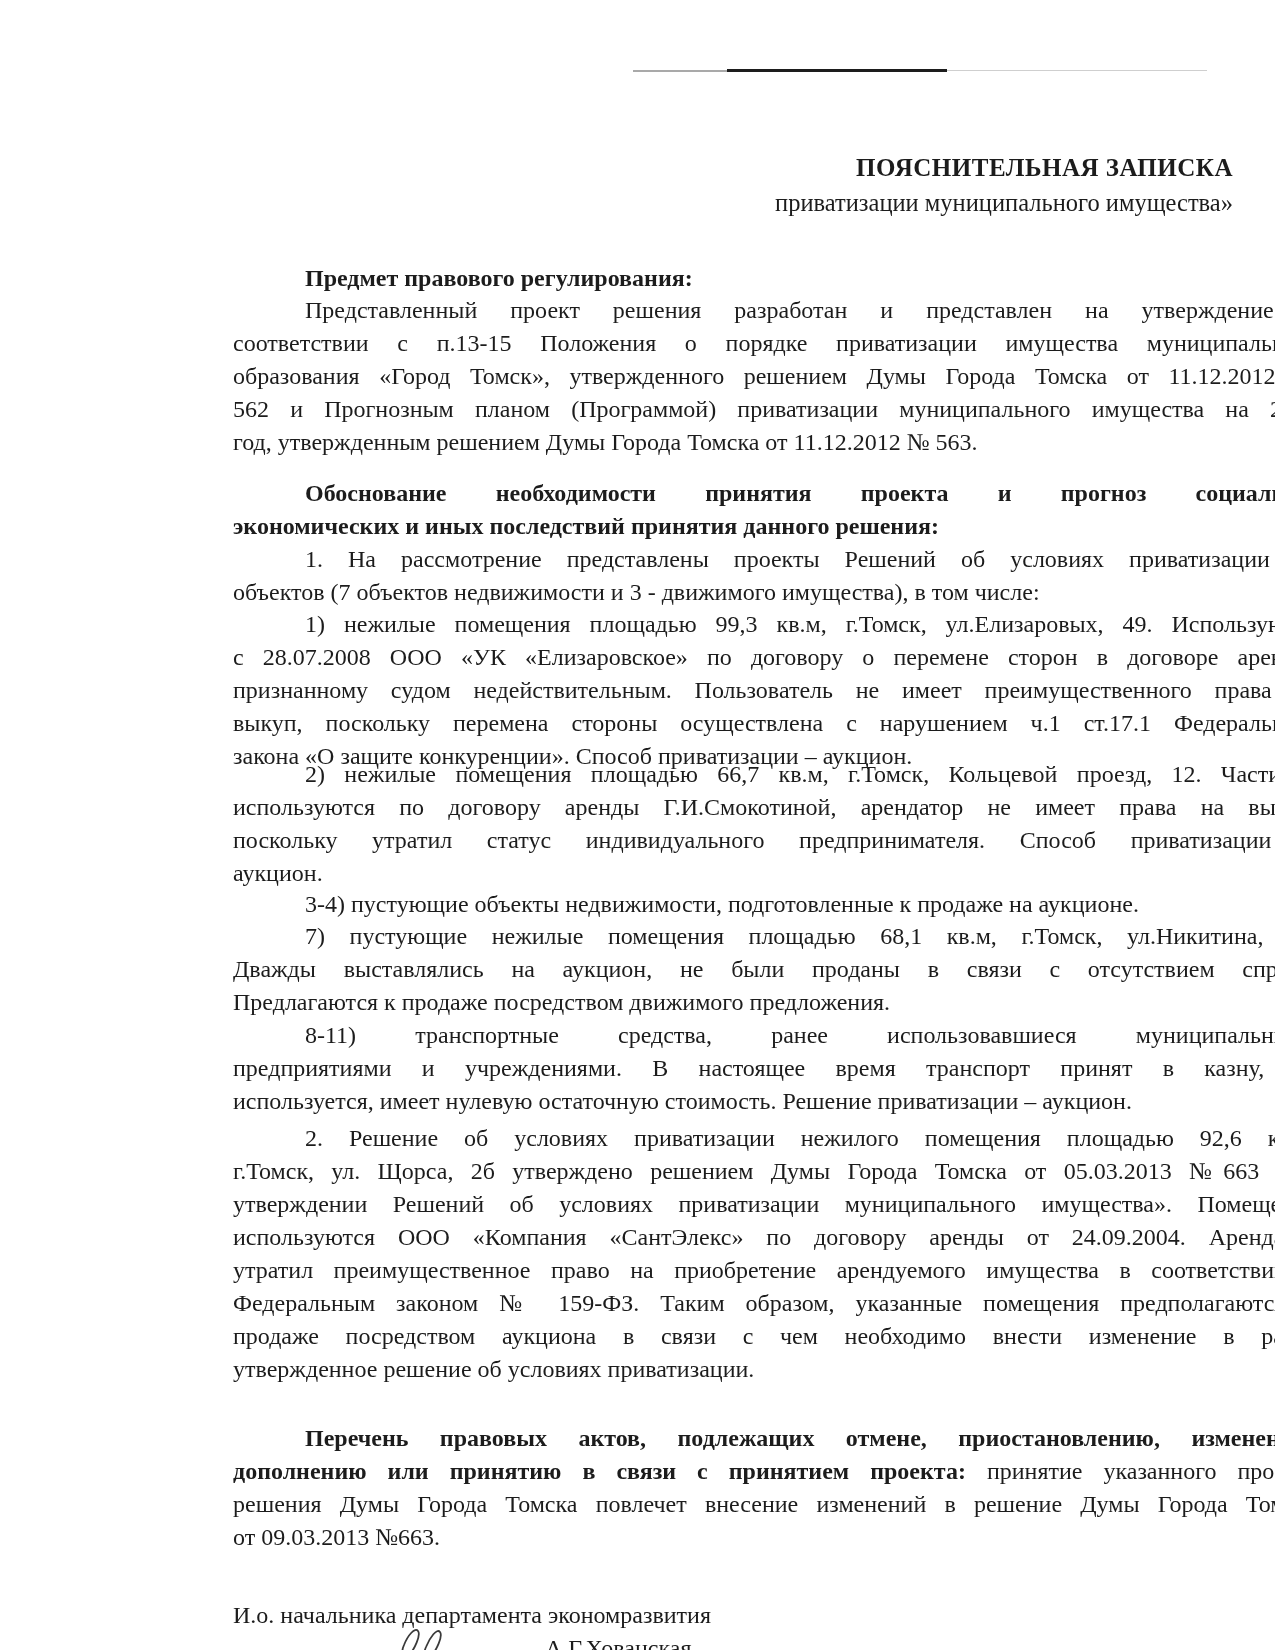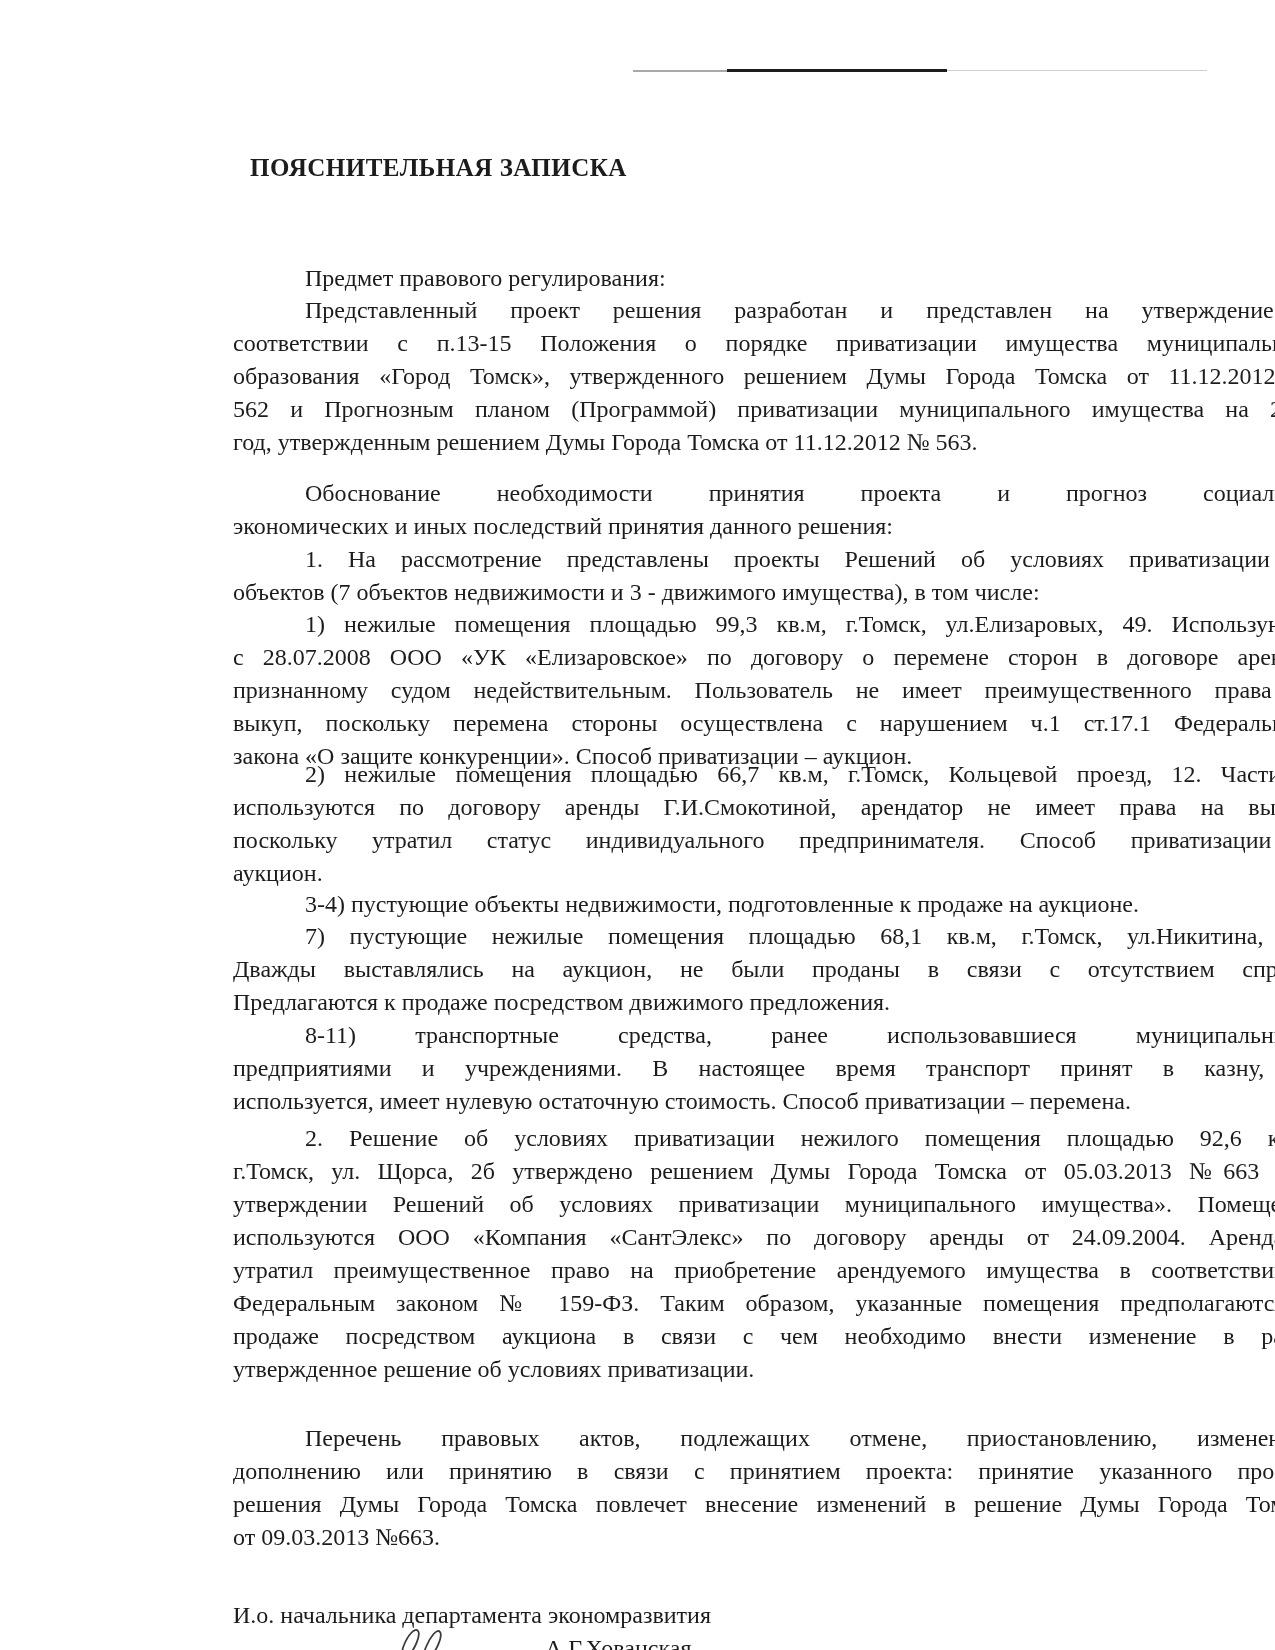--- a/index.html
+++ b/index.html
@@ -5,32 +5,32 @@
   html, body { margin: 0; padding: 0; }
   body {
     width: 1275px; height: 1650px;
     overflow: hidden;
     position: relative;
     background: #ffffff;
     font-family: "Liberation Serif", "DejaVu Serif", serif;
     color: #1c1c1c;
   }
   .center-block {
-    position: absolute; left: 250px; top: 150px; width: 1000px;
-    text-align: left; font-size: 24.5px; line-height: 35px;
+    position: absolute; left: 233px; top: 150px; width: 1000px;
+    text-align: right; font-size: 24.5px; line-height: 35px;
   }
   .doc-title { font-weight: 700; font-size: 25px; letter-spacing: 0.5px; }
   .block {
     position: absolute; left: 233px; width: 1085px;
     font-size: 24px; line-height: 33px;
   }
   .line { height: 33px; overflow: hidden; }
   .line.j { text-align: justify; text-align-last: justify; }
   .line.ind { padding-left: 72px; }
-  .b { font-weight: 400; }
+  .b { font-weight: 700; }
   .footer-line {
     position: absolute; left: 233px; top: 1600px;
     font-size: 24px; line-height: 30px;
   }
   .sig-name {
     position: absolute; left: 545px; top: 1633px;
     font-size: 24px; line-height: 30px;
   }
   .sig-scribble { position: absolute; left: 386px; top: 1624px; }
   .artifact { position: absolute; background: #1d1d1d; }
@@ -39,20 +39,21 @@
 </style>
 </head>
 <body>
 
 <div class="artifact light" style="left:633px; top:70px; width:94px; height:2px;"></div>
 <div class="artifact" style="left:727px; top:69px; width:220px; height:3px;"></div>
 <div class="artifact faint" style="left:947px; top:70px; width:260px; height:1px;"></div>
 
 <div class="center-block">
   <div class="doc-title">ПОЯСНИТЕЛЬНАЯ ЗАПИСКА</div>
+  <div>приватизации муниципального имущества»</div>
 </div>
 
 <div id="doc-blocks">
     <div class="block" style="top: 262px;">
       <div class="line ind"><span class="b">Предмет правового регулирования:</span></div>
     </div>
     <div class="block" style="top: 294px;">
       <div class="line j ind"><span>Представленный проект решения разработан и представлен на утверждение в</span></div>
       <div class="line j"><span>соответствии с п.13-15 Положения о порядке приватизации имущества муниципального</span></div>
       <div class="line j"><span>образования «Город Томск», утвержденного решением Думы Города Томска от 11.12.2012 №</span></div>
@@ -84,21 +85,21 @@
       <div class="line ind"><span>3-4) пустующие объекты недвижимости, подготовленные к продаже на аукционе.</span></div>
     </div>
     <div class="block" style="top: 920px;">
       <div class="line j ind"><span>7) пустующие нежилые помещения площадью 68,1 кв.м, г.Томск, ул.Никитина, 29.</span></div>
       <div class="line j"><span>Дважды выставлялись на аукцион, не были проданы в связи с отсутствием спроса.</span></div>
       <div class="line"><span>Предлагаются к продаже посредством движимого предложения.</span></div>
     </div>
     <div class="block" style="top: 1019px;">
       <div class="line j ind"><span>8-11) транспортные средства, ранее использовавшиеся муниципальными</span></div>
       <div class="line j"><span>предприятиями и учреждениями. В настоящее время транспорт принят в казну, не</span></div>
-      <div class="line"><span>используется, имеет нулевую остаточную стоимость. Способ приватизации – перемена.</span></div>
+      <div class="line"><span>используется, имеет нулевую остаточную стоимость. Решение приватизации – аукцион.</span></div>
     </div>
     <div class="block" style="top: 1122px;">
       <div class="line j ind"><span>2. Решение об условиях приватизации нежилого помещения площадью 92,6 кв.м,</span></div>
       <div class="line j"><span>г.Томск, ул. Щорса, 2б утверждено решением Думы Города Томска от 05.03.2013 №663 «Об</span></div>
       <div class="line j"><span>утверждении Решений об условиях приватизации муниципального имущества». Помещения</span></div>
       <div class="line j"><span>используются ООО «Компания «СантЭлекс» по договору аренды от 24.09.2004. Арендатор</span></div>
       <div class="line j"><span>утратил преимущественное право на приобретение арендуемого имущества в соответствии с</span></div>
       <div class="line j"><span>Федеральным законом № 159-ФЗ. Таким образом, указанные помещения предполагаются к</span></div>
       <div class="line j"><span>продаже посредством аукциона в связи с чем необходимо внести изменение в ранее</span></div>
       <div class="line"><span>утвержденное решение об условиях приватизации.</span></div>

